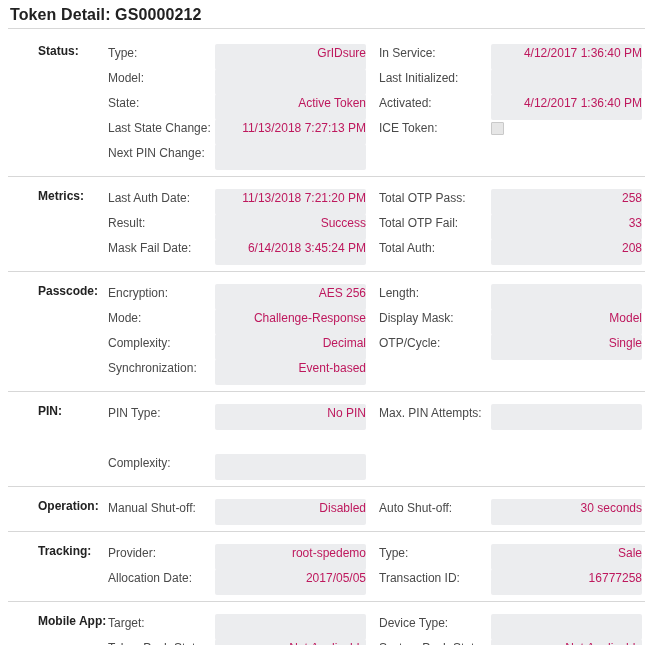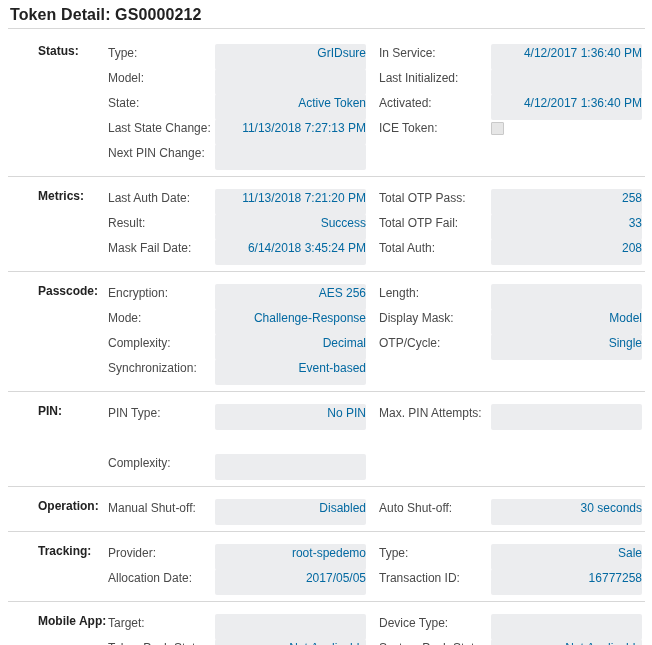--- a/index.html
+++ b/index.html
@@ -82,21 +82,21 @@
     white-space: nowrap;
     line-height: 15px;
   }
   .field-value {
     position: absolute;
     top: 0;
     height: 26px;
     background: #ecedef;
     border-radius: 2px;
     font-size: 12px;
-    color: #0369a1;
+    color: #be185d;
     line-height: 19px;
     padding: 0 0 0 7px;
     box-sizing: border-box;
     white-space: nowrap;
     overflow: hidden;
   }
   .cell-left  .field-value { left: 107px; width: 151px; }
   .cell-right .field-value { left: 112px; width: 151px; }
 
   

